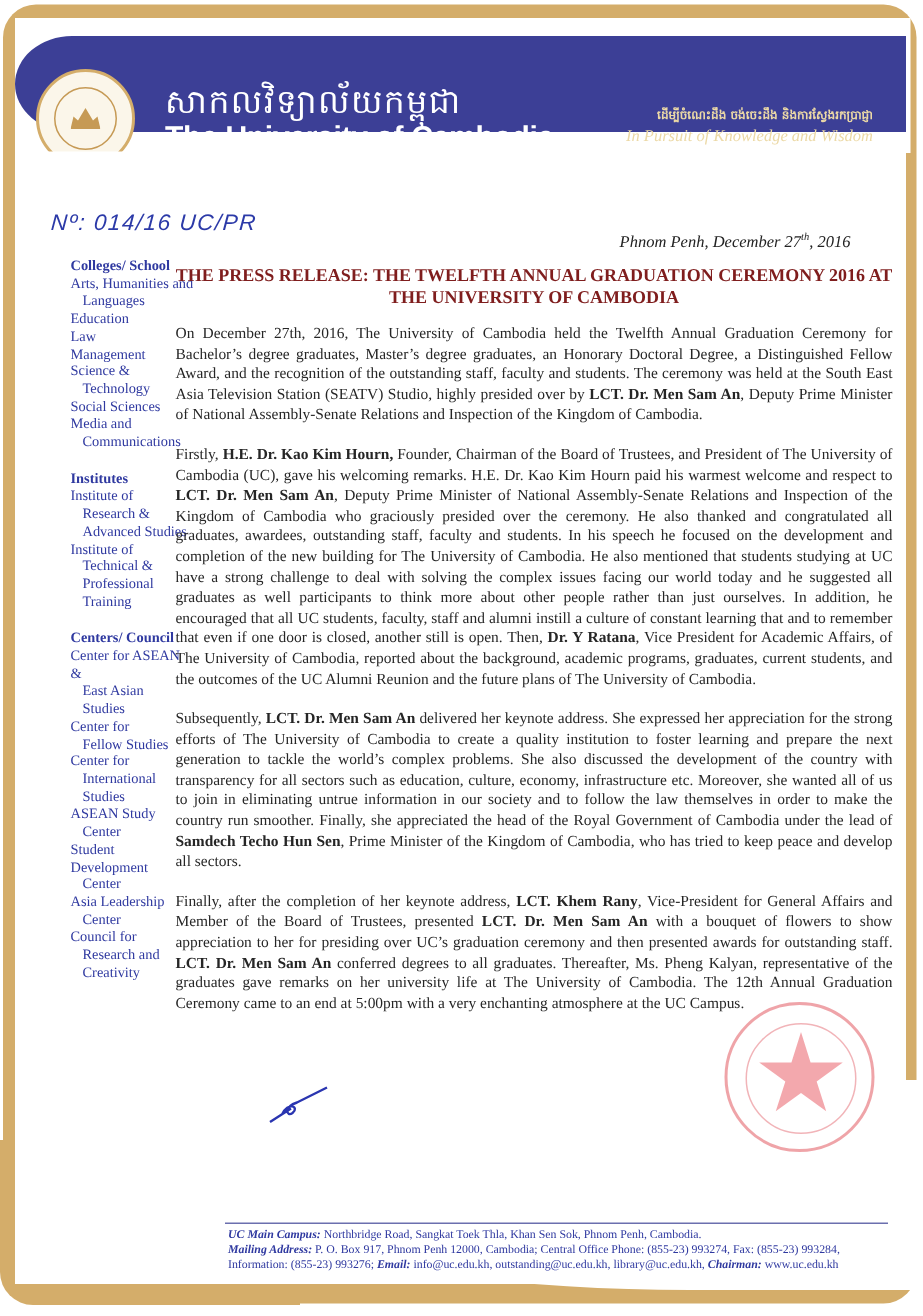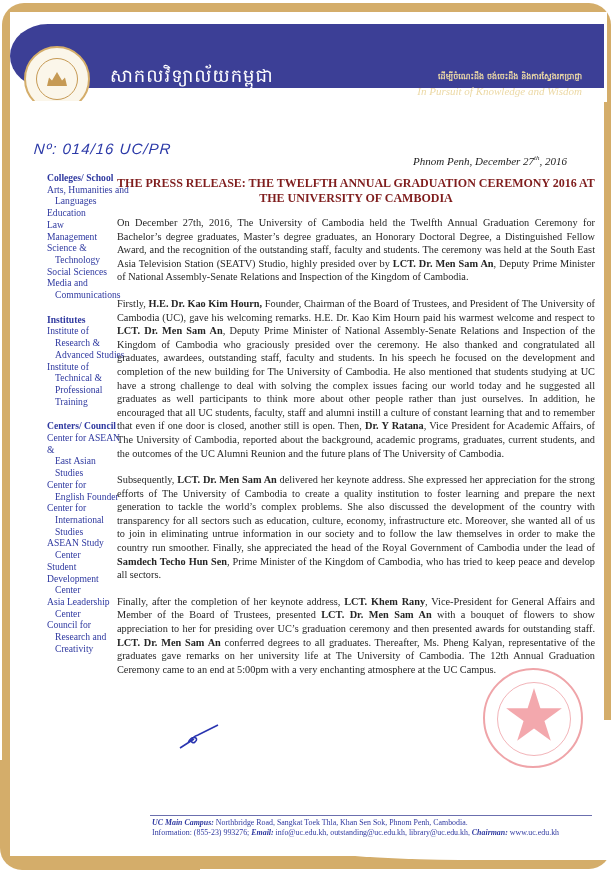--- a/index.html
+++ b/index.html
@@ -10,21 +10,21 @@
     .gold-top-band { position: absolute; left: 10px; top: 12px; width: 597px; height: 90px; background: #ffffff; }
     .banner { position: absolute; left: 10px; top: 24px; width: 594px; height: 64px; background: #3c3f96; border-top-left-radius: 38px 32px; border-bottom-left-radius: 38px 32px; }
     .page { position: absolute; left: 10px; top: 101px; width: 594px; height: 755px; background: #ffffff; border-radius: 0 0 14px 0; }
     .gold-sweep { position: absolute; left: 0; top: 760px; width: 200px; height: 110px; background: #d4ad6a; border-bottom-left-radius: 22px; }
     .sweep-cut { position: absolute; left: 40px; top: 720px; width: 640px; height: 140px; background: #ffffff; border-bottom-left-radius: 420px 130px; }
 
     .logo { position: absolute; left: 14px; top: 22px; width: 66px; height: 66px; border-radius: 50%; background: #fbf6ea; border: 2px solid #d4ad6a; box-sizing: border-box; display: flex; align-items: center; justify-content: center; }
     .logo-inner { width: 40px; height: 40px; border-radius: 50%; border: 1.5px solid #c69a55; display: flex; align-items: center; justify-content: center; }
     .logo-temple { width: 20px; height: 14px; background: #c69a55; clip-path: polygon(0 100%, 10% 40%, 25% 60%, 50% 0, 75% 60%, 90% 40%, 100% 100%); }
 
-    .khmer-title { position: absolute; left: 100px; top: 40px; color: #ffffff; font-family: "DejaVu Sans", sans-serif; font-size: 18px; letter-spacing: 1px; }
+    .khmer-title { position: absolute; left: 100px; top: 30px; color: #ffffff; font-family: "DejaVu Sans", sans-serif; font-size: 22px; letter-spacing: 1px; }
     .eng-title { position: absolute; left: 100px; top: 57px; color: #ffffff; font-family: "Liberation Sans", sans-serif; font-weight: bold; font-size: 20px; letter-spacing: -0.2px; }
     .khmer-motto { position: absolute; right: 22px; top: 47px; color: #ecd9a6; font-family: "DejaVu Sans", sans-serif; font-size: 8px; font-weight: bold; }
     .eng-motto { position: absolute; right: 22px; top: 61px; color: #ecd9a6; font-family: "Liberation Serif", serif; font-style: italic; font-size: 11px; }
 
     .ref-no { position: absolute; left: 34px; top: 140px; color: #2c3aa8; font-family: "Liberation Sans", sans-serif; font-size: 15px; letter-spacing: 1px; font-style: italic; transform: skewX(-4deg); }
     .dateline { position: absolute; right: 48px; top: 154px; font-style: italic; font-size: 11px; color: #222; }
     .dateline sup { font-size: 7px; }
 
     .sidebar { position: absolute; left: 32px; top: 172px; width: 82px; font-size: 9.6px; line-height: 11.7px; color: #2f39a0; margin-left: 15px; }
     .sidebar .hd { font-weight: bold; }
@@ -54,20 +54,21 @@
 <div class="frame">
   <div class="gold-outer"></div>
   <div class="gold-top-band"></div>
   <div class="banner">
     <div class="logo">
       <div class="logo-inner">
         <div class="logo-temple"></div>
       </div>
     </div>
     <div class="khmer-title">សាកលវិទ្យាល័យកម្ពុជា</div>
+    <div class="eng-title">The University of Cambodia</div>
     <div class="khmer-motto">ដើម្បីចំណេះដឹង ចង់ចេះដឹង និងការស្វែងរកប្រាជ្ញា</div>
     <div class="eng-motto">In Pursuit of Knowledge and Wisdom</div>
   </div>
   <div class="gold-sweep"></div>
   <div class="page"></div>
   <div class="sweep-cut"></div>
 </div>
 
 <div class="ref-no">Nº: 014/16 UC/PR</div>
 
@@ -117,21 +118,21 @@
   </div>
   <div class="grp">
     <div class="hd">Centers/ Council</div>
     <div class="it">
         <div>Center for ASEAN &amp;</div>
         <div class="ind">East Asian</div>
         <div class="ind">Studies</div>
       </div>
     <div class="it">
         <div>Center for</div>
-        <div class="ind">English Founder</div>
+        <div class="ind">Fellow Studies</div>
       </div>
     <div class="it">
         <div>Center for</div>
         <div class="ind">International</div>
         <div class="ind">Studies</div>
       </div>
     <div class="it">
         <div>ASEAN Study</div>
         <div class="ind">Center</div>
       </div>
@@ -165,14 +166,15 @@
 </svg>
 
 <div class="stamp">
   <div class="stamp-inner"></div>
   <div class="stamp-star"></div>
 </div>
 
 <div class="footer-rule"></div>
 <div class="footer">
   <div class="ln"><b>UC Main Campus:</b><span> Northbridge Road, Sangkat Toek Thla, Khan Sen Sok, Phnom Penh, Cambodia.</span></div>
+  <div class="ln"><b>Mailing Address:</b><span> P. O. Box 917, Phnom Penh 12000, Cambodia; Central Office Phone: (855-23) 993274, Fax: (855-23) 993284,</span></div>
   <div class="ln"><span>Information: (855-23) 993276; </span><b>Email:</b><span> info@uc.edu.kh, outstanding@uc.edu.kh, library@uc.edu.kh, </span><b>Chairman:</b><span> www.uc.edu.kh</span></div>
 </div>
 
 </body></html>

